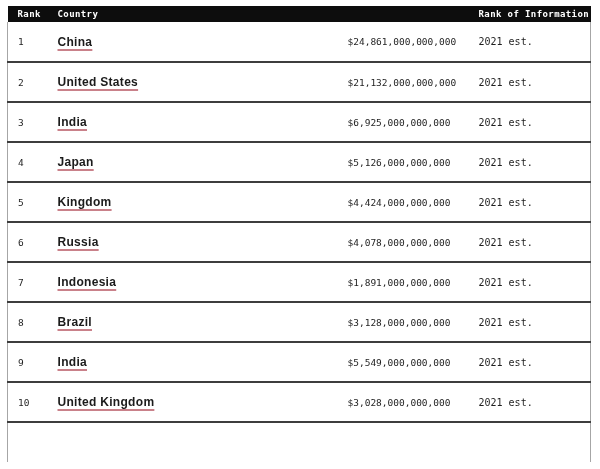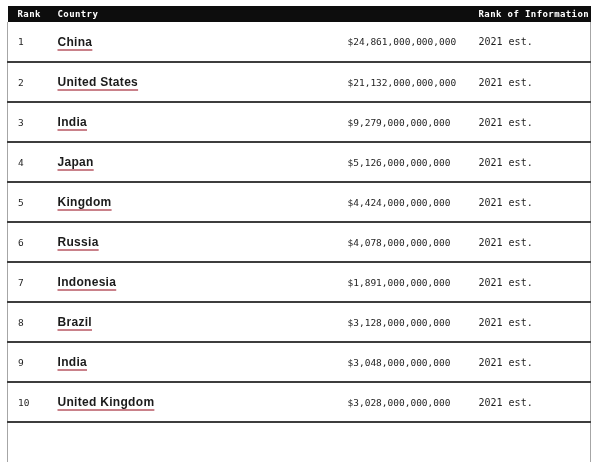--- a/index.html
+++ b/index.html
@@ -114,21 +114,21 @@
       <a class="country-link">United States</a>
     </td>
     <td class="value">$21,132,000,000,000</td>
     <td class="date">2021 est.</td>
   </tr>
         <tr>
     <td class="rank">3</td>
     <td class="country">
       <a class="country-link">India</a>
     </td>
-    <td class="value">$9,279,000,000,000</td>
+    <td class="value">$6,925,000,000,000</td>
     <td class="date">2021 est.</td>
   </tr>
         <tr>
     <td class="rank">4</td>
     <td class="country">
       <a class="country-link">Japan</a>
     </td>
     <td class="value">$5,126,000,000,000</td>
     <td class="date">2021 est.</td>
   </tr>
@@ -162,21 +162,21 @@
       <a class="country-link">Brazil</a>
     </td>
     <td class="value">$3,128,000,000,000</td>
     <td class="date">2021 est.</td>
   </tr>
         <tr>
     <td class="rank">9</td>
     <td class="country">
       <a class="country-link">India</a>
     </td>
-    <td class="value">$3,048,000,000,000</td>
+    <td class="value">$5,549,000,000,000</td>
     <td class="date">2021 est.</td>
   </tr>
         <tr>
     <td class="rank">10</td>
     <td class="country">
       <a class="country-link">United Kingdom</a>
     </td>
     <td class="value">$3,028,000,000,000</td>
     <td class="date">2021 est.</td>
   </tr>

